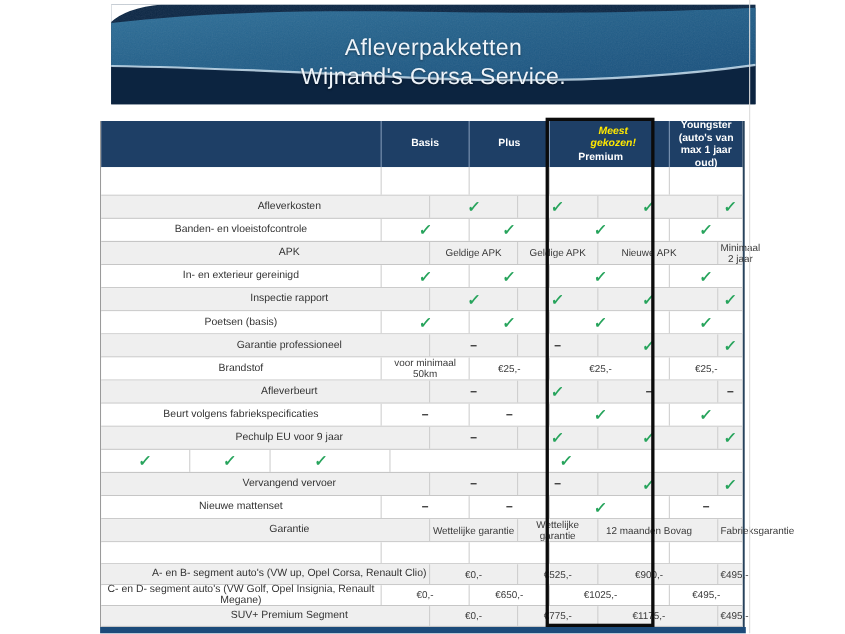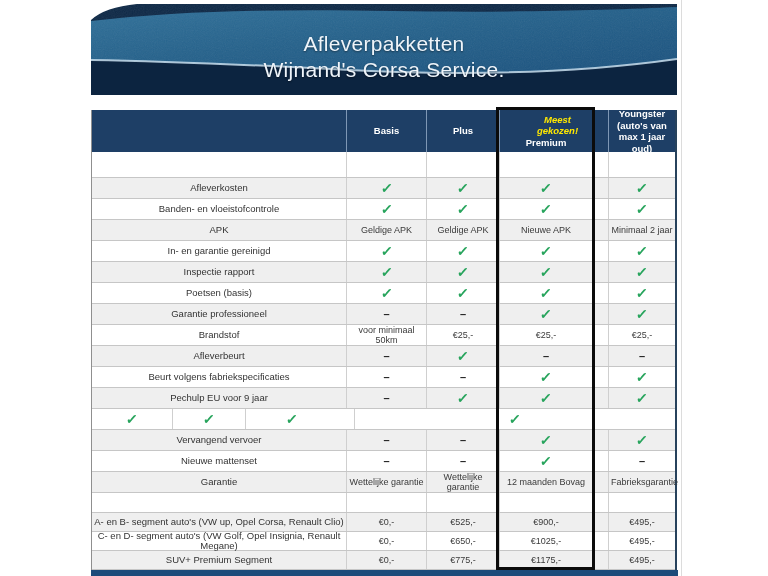--- a/index.html
+++ b/index.html
@@ -4,21 +4,21 @@
 <style>
   html,body{margin:0;padding:0;}
   body{
     width:768px;height:576px;position:relative;overflow:hidden;
     background:#ffffff;
     font-family:"Liberation Sans", sans-serif;
     -webkit-font-smoothing:antialiased;
   }
   
   .banner{
-    position:absolute;left:91px;top:4px;width:586px;height:91px;text-decoration:underline;
+    position:absolute;left:101px;top:4px;width:586px;height:91px;text-decoration:underline;
   }
   .banner svg{position:absolute;left:0;top:0;width:100%;height:100%;display:block;}
   .banner-title{
     position:absolute;left:0;top:27px;width:100%;
     text-align:center;color:#eef4fa;
     font-size:21px;line-height:26px;font-weight:400;
     text-shadow:0 1px 2px rgba(0,0,0,.45);
     letter-spacing:.3px;
   }
   
@@ -35,21 +35,21 @@
     text-align:center;padding:2px 3px;box-sizing:border-box;
   }
   .thead .cell + .cell{border-left:1px solid #7e97b5;}
   .premium-tag{color:#ffe800;font-style:italic;font-weight:bold;font-size:9.5px;margin-left:23px;}
   .c-label{width:254px;flex:0 0 254px;}
   .c-basis{width:80px;flex:0 0 80px;}
   .c-plus{width:73px;flex:0 0 73px;}
   .c-prem{width:93px;flex:0 0 93px;}
   .c-young{flex:1 1 auto;margin-left:16px;}
   .tbody .trow{border-bottom:1px solid #c6c6c6;background:#fff;}
-  .tbody .trow.shaded{background:#efefef;}
+  .tbody .trow.shaded{background:#efefef;padding-left:44px;}
   .tbody .trow.kind-normal{height:20px;}
   .tbody .trow.kind-head-spacer{height:25px;}
   .tbody .trow.kind-spacer{height:19px;}
   .tbody .trow.kind-price{height:18px;}
   .tbody .cell{
     display:flex;align-items:center;justify-content:center;text-align:center;
     font-size:9px;color:#3a3a3a;box-sizing:border-box;padding:0 2px;line-height:10px;
   }
   .tbody .cell.lab{font-size:9.5px;color:#333;}
   .tbody .cell + .cell{border-left:1px solid #cfcfcf;}
@@ -145,21 +145,21 @@
         </div>
   </div>
       <div class="trow kind-normal shaded">
     <div class="cell lab c-label">APK</div>
     <div class="cell c-basis">Geldige APK</div>
     <div class="cell c-plus">Geldige APK</div>
     <div class="cell c-prem">Nieuwe APK</div>
     <div class="cell c-young">Minimaal 2 jaar</div>
   </div>
       <div class="trow kind-normal">
-    <div class="cell lab c-label">In- en garantie gereinigd</div>
+    <div class="cell lab c-label">In- en exterieur gereinigd</div>
     <div class="cell c-basis">
           <span class="check">✓</span>
         </div>
     <div class="cell c-plus">
           <span class="check">✓</span>
         </div>
     <div class="cell c-prem">
           <span class="check">✓</span>
         </div>
     <div class="cell c-young">

